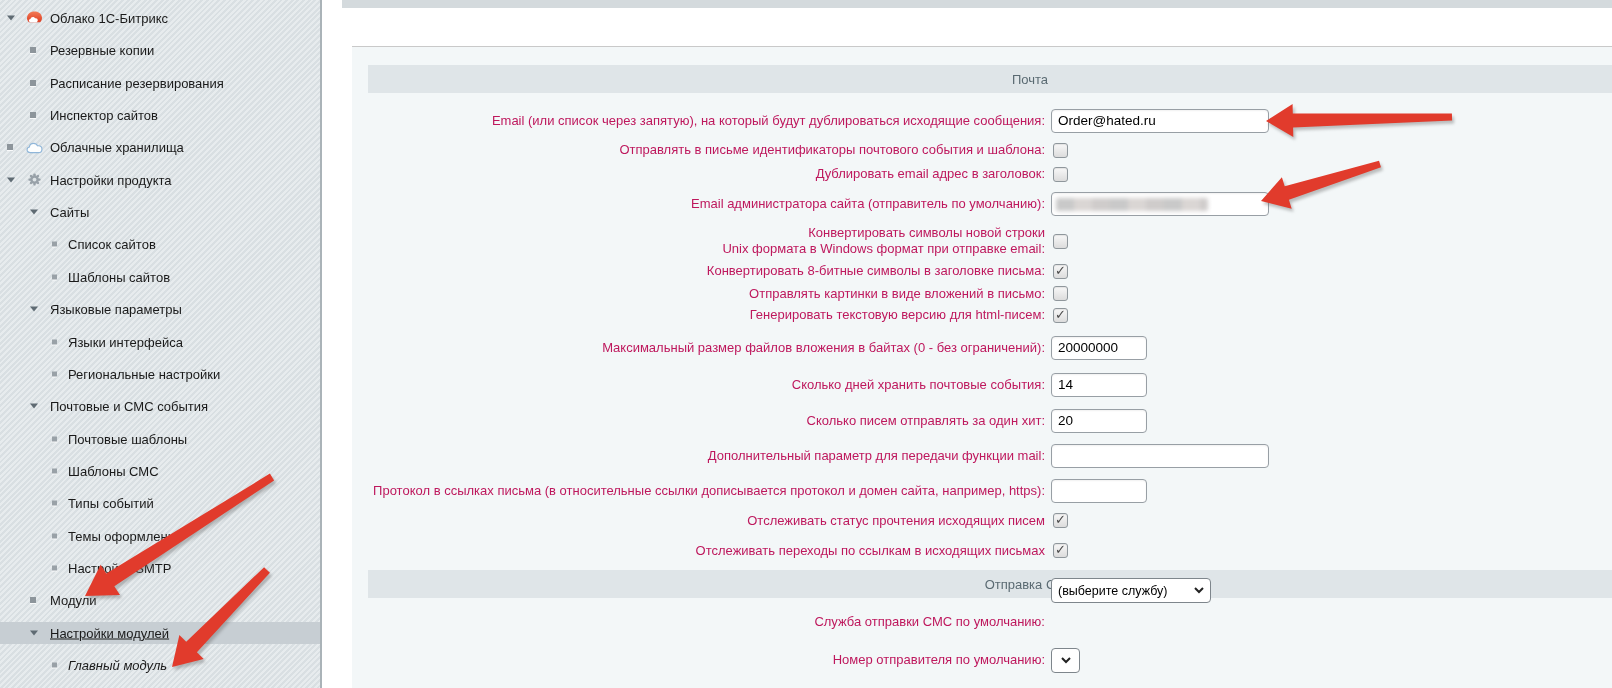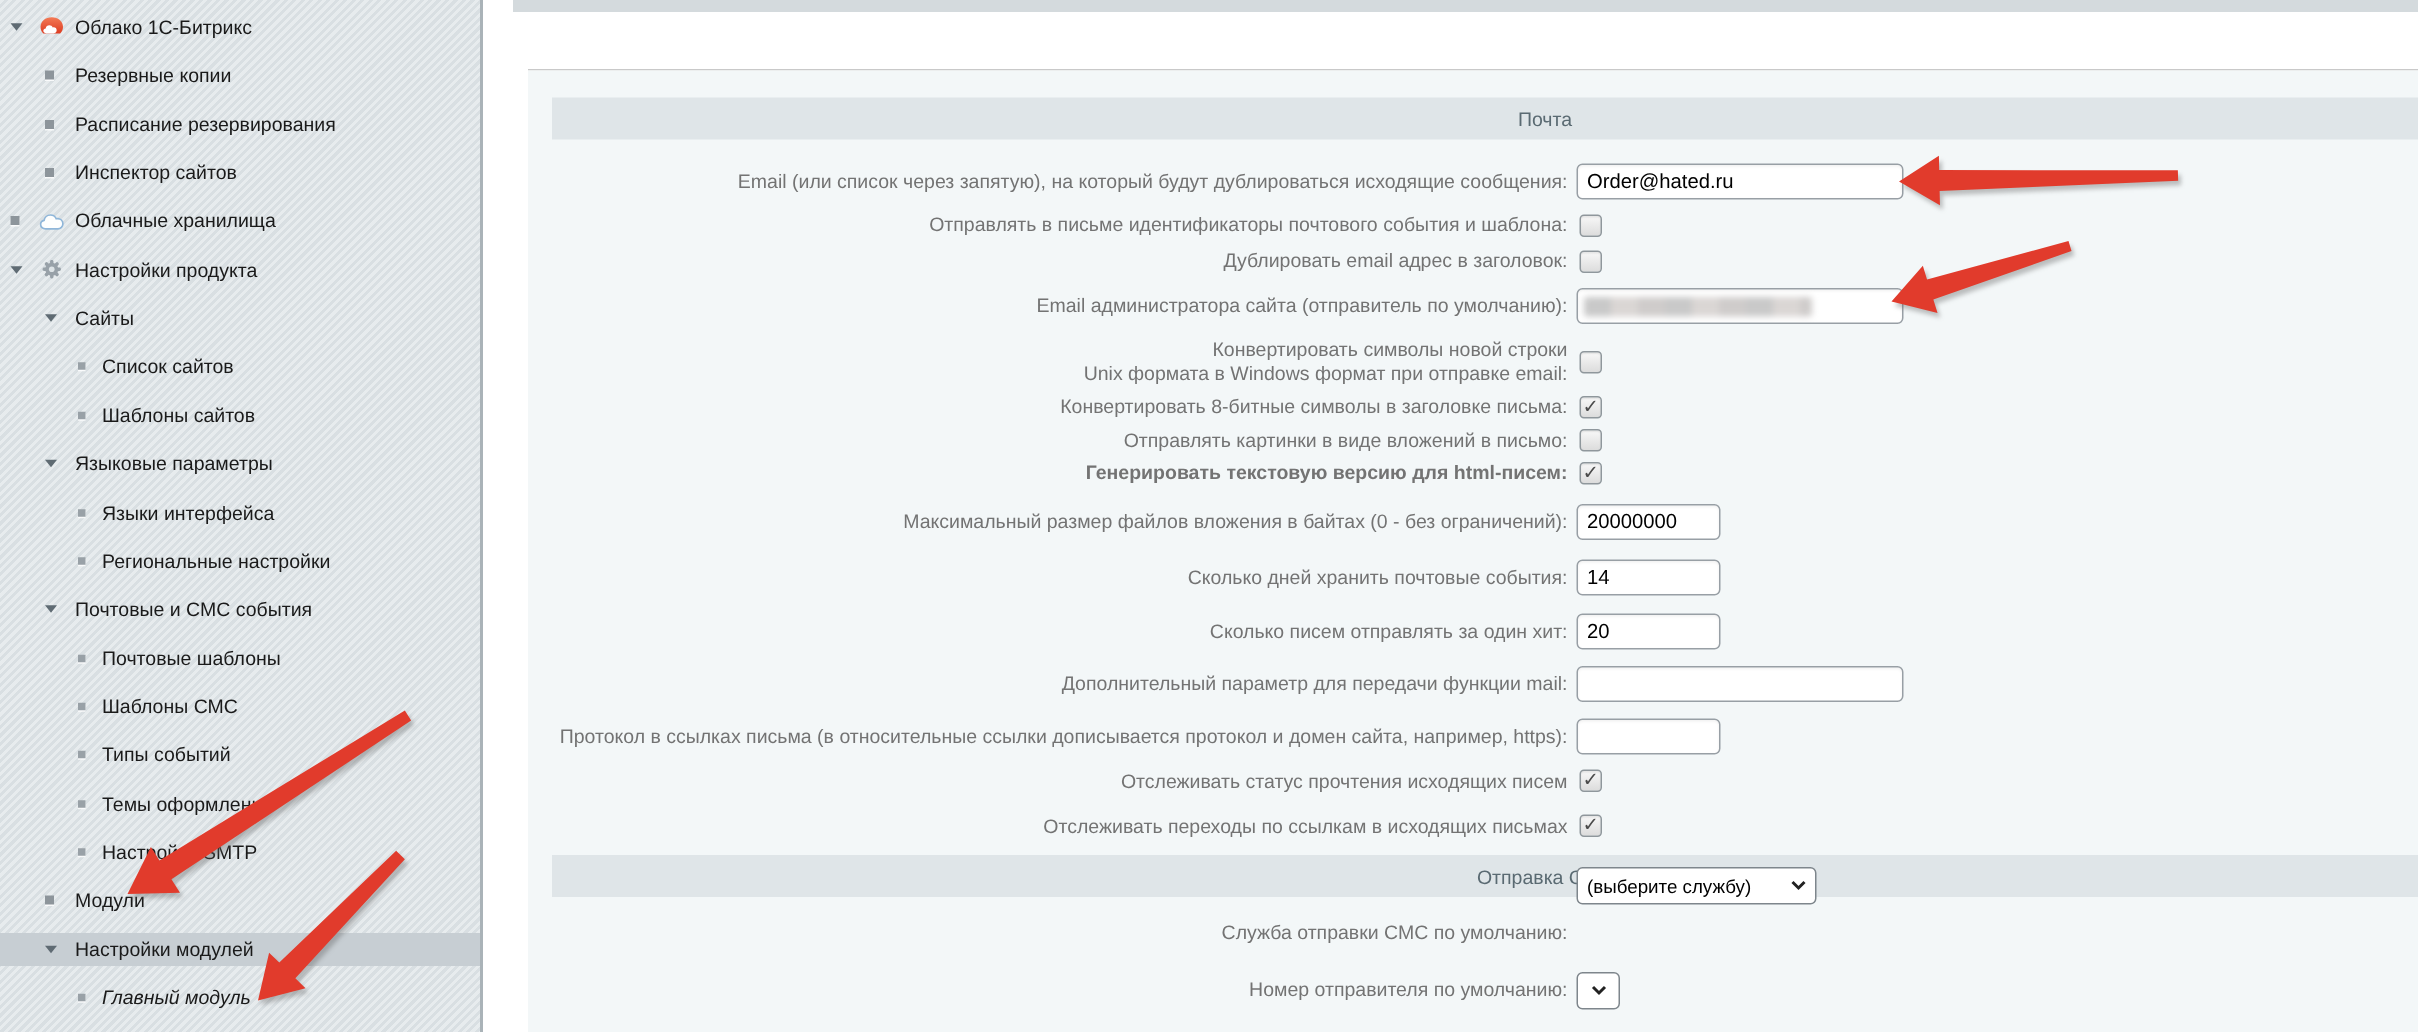--- a/index.html
+++ b/index.html
@@ -33,21 +33,21 @@
   .page-title{position:absolute;left:35px;top:13px;margin:0;font-size:18px;font-weight:400;color:#1c1c1c;white-space:nowrap;}
   .title-divider{position:absolute;left:30px;top:46px;right:0;height:1px;background:#c9c9c9;}
   .panel{position:absolute;left:30px;top:47px;width:1356px;height:700px;background:#f3f7f8;}
   .section-header{
     position:absolute;left:16px;width:1324px;height:28px;
     background:#dfe5e8;color:#5a6a72;font-size:13px;
     display:flex;align-items:center;justify-content:center;
   }
   .field-label{
     position:absolute;left:0;width:693px;text-align:right;
-    font-size:13px;line-height:16px;color:#737373;white-space:pre-line;
+    font-size:13px;line-height:16px;color:#be185d;white-space:pre-line;
   }
   .tinput{
     position:absolute;box-sizing:border-box;height:24px;
     border:1px solid #989fa5;border-radius:4px;background:#fff;
     font-size:13.5px;line-height:22px;padding:0 6px;color:#000;
     box-shadow:inset 0 1px 2px rgba(0,0,0,.06);white-space:nowrap;overflow:hidden;
   }
   .tinput.large{width:218px;}
   .tinput.small{width:96px;}
   .censor-blob{
@@ -183,21 +183,21 @@
         <div class="side-row" style="top: 556.95px;">
           <span class="marker bullet small" style="left: 52px;"></span>
           <span class="side-label" style="left: 68px;">Настройки SMTP</span>
         </div>
         <div class="side-row" style="top: 589.3px;">
           <span class="marker bullet" style="left: 30px;"></span>
           <span class="side-label" style="left: 50px;">Модули</span>
         </div>
         <div class="side-row selected" style="top: 621.65px;">
           <span class="marker tri" style="left: 30px;"></span>
-          <span class="side-label" style="left: 50px;">Настройки модулей</span>
+          <span class="side-label" style="left: 50px; text-decoration: underline;">Настройки модулей</span>
         </div>
         <div class="side-row" style="top: 654px; font-style: italic;">
           <span class="marker bullet small" style="left: 52px;"></span>
           <span class="side-label" style="left: 68px;">Главный модуль</span>
         </div>
       </div>
   </aside>
 
   <div class="main">
     <div class="topstrip"></div>
@@ -217,21 +217,21 @@
           </div>
           <div class="field-label" style="width: 693px; top: 178px;">Конвертировать символы новой строки
 Unix формата в Windows формат при отправке email:</div>
           <div class="cbox" style="left: 701px; top: 186.5px;"></div>
           <div class="field-label" style="width: 693px; top: 216px;">Конвертировать 8-битные символы в заголовке письма:</div>
           <div class="cbox" style="left: 701px; top: 216.5px;">
             <span class="check">✓</span>
           </div>
           <div class="field-label" style="width: 693px; top: 238.5px;">Отправлять картинки в виде вложений в письмо:</div>
           <div class="cbox" style="left: 701px; top: 239px;"></div>
-          <div class="field-label" style="width: 693px; top: 260px; font-weight: bold;">Генерировать текстовую версию для html-писем:</div>
+          <div class="field-label" style="width: 693px; top: 260px;">Генерировать текстовую версию для html-писем:</div>
           <div class="cbox" style="left: 701px; top: 260.5px;">
             <span class="check">✓</span>
           </div>
           <div class="field-label" style="width: 693px; top: 293px;">Максимальный размер файлов вложения в байтах (0 - без ограничений):</div>
           <div class="tinput small" style="left: 699px; top: 289px;">20000000</div>
           <div class="field-label" style="width: 693px; top: 330px;">Сколько дней хранить почтовые события:</div>
           <div class="tinput small" style="left: 699px; top: 326px;">14</div>
           <div class="field-label" style="width: 693px; top: 366px;">Сколько писем отправлять за один хит:</div>
           <div class="tinput small" style="left: 699px; top: 362px;">20</div>
           <div class="field-label" style="width: 693px; top: 401px;">Дополнительный параметр для передачи функции mail:</div>

